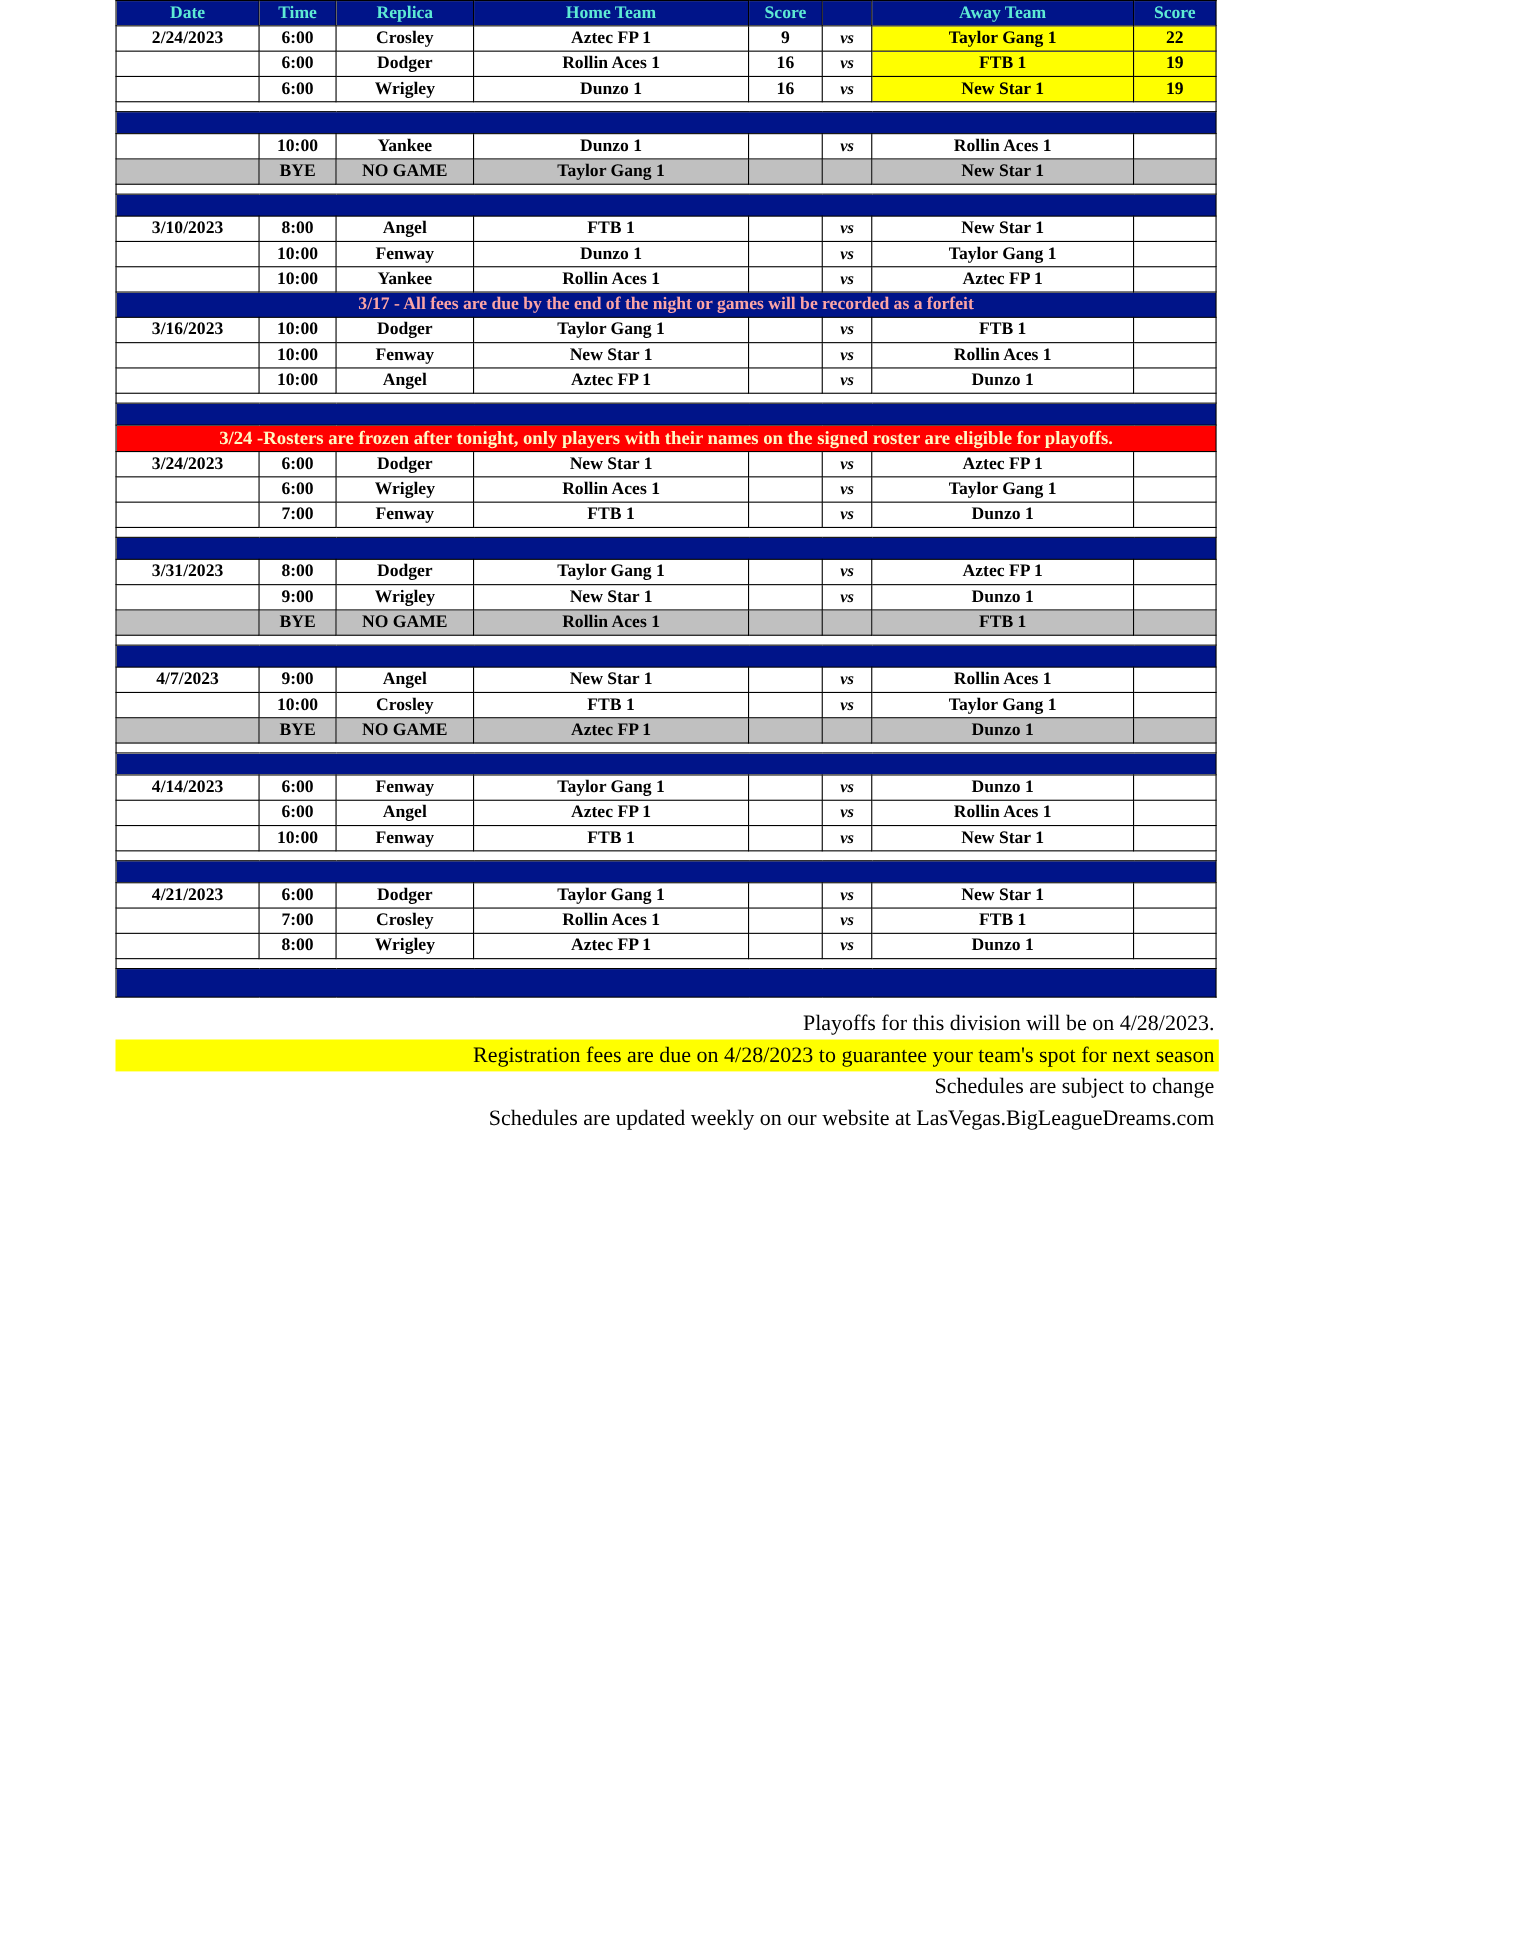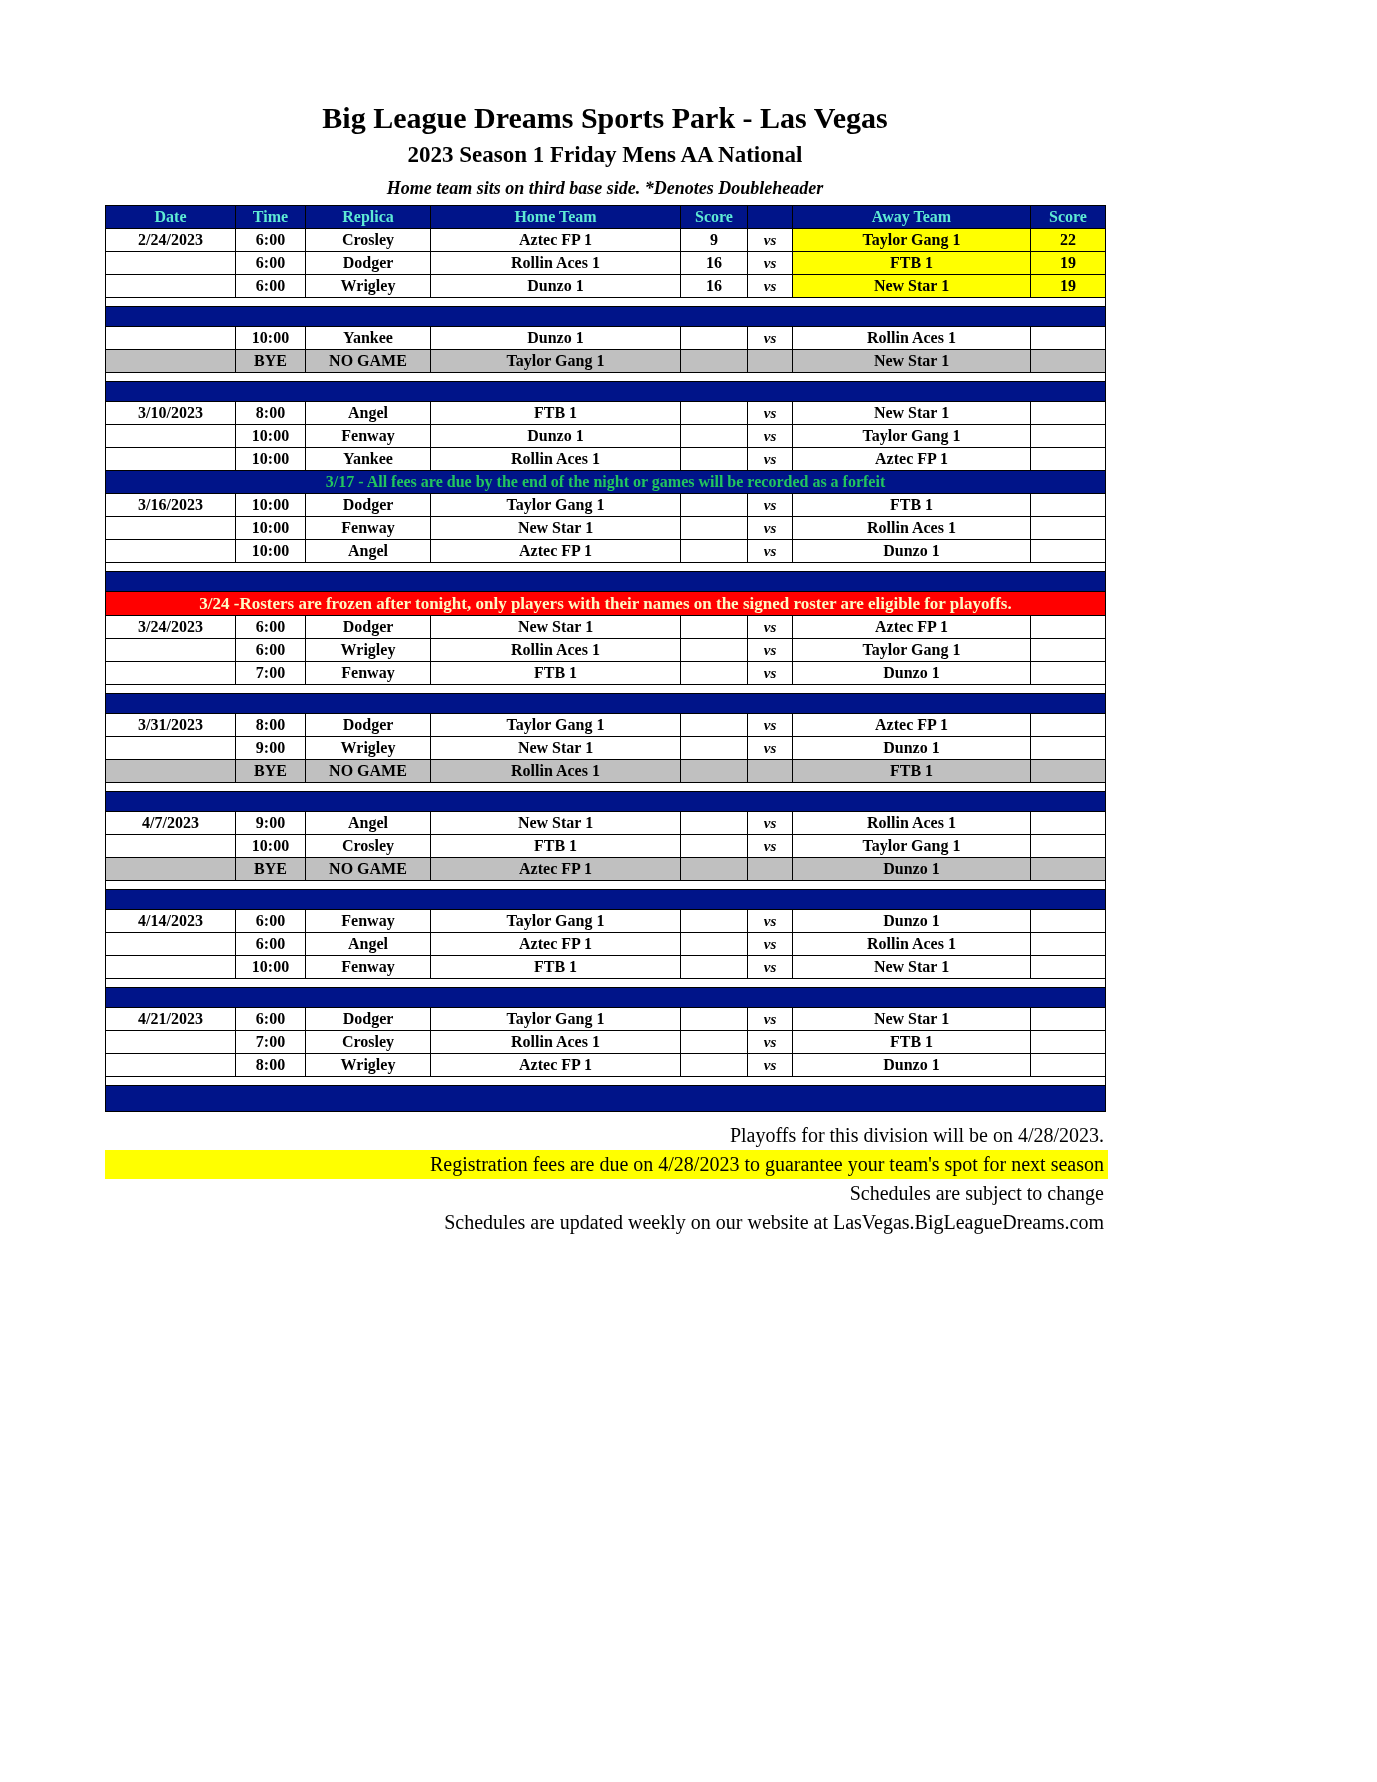--- a/index.html
+++ b/index.html
@@ -56,21 +56,21 @@
     height: 9px; line-height: 9px; padding: 0;
     background: #ffffff; border-left: 1px solid #000; border-right: 1px solid #000;
   }
   tr.spacer-navy td {
     background: var(--navy, #001489);
     height: 20px; line-height: 20px; padding: 0;
   }
   tr.spacer-navy.tall td { height: 26px; }
   tr.notice-navy td {
     background: var(--navy, #001489);
-    color: #22c55e; font-size: 16px; height: 22px;
+    color: #fca5a5; font-size: 16px; height: 22px;
   }
   tr.notice-red td {
     background: var(--red, #FF0000);
     color: #fef9c3; font-size: 17px; height: 23px; line-height: 23px;
   }
 
   .footer { width: 1003px; margin: 9px 0 0 105px; }
   .footer-line {
     font-size: 20px;
     font-weight: normal;
@@ -78,25 +78,20 @@
     padding: 1px 4px;
     text-align: right;
   }
   .footer-line.hl { background: var(--yellow, #FFFF00); }
 </style>
 </head>
 <body>
 
 <div class="page">
 
-  <div class="titles">
-    <div class="title">Big League Dreams Sports Park - Las Vegas</div>
-    <div class="subtitle">2023 Season 1 Friday Mens AA National</div>
-    <div class="note">Home team sits on third base side.  *Denotes Doubleheader</div>
-  </div>
 
   <table class="schedule">
     <colgroup>
       <col style="width:130px">
       <col style="width:70px">
       <col style="width:125px">
       <col style="width:250px">
       <col style="width:67px">
       <col style="width:45px">
       <col style="width:238px">

